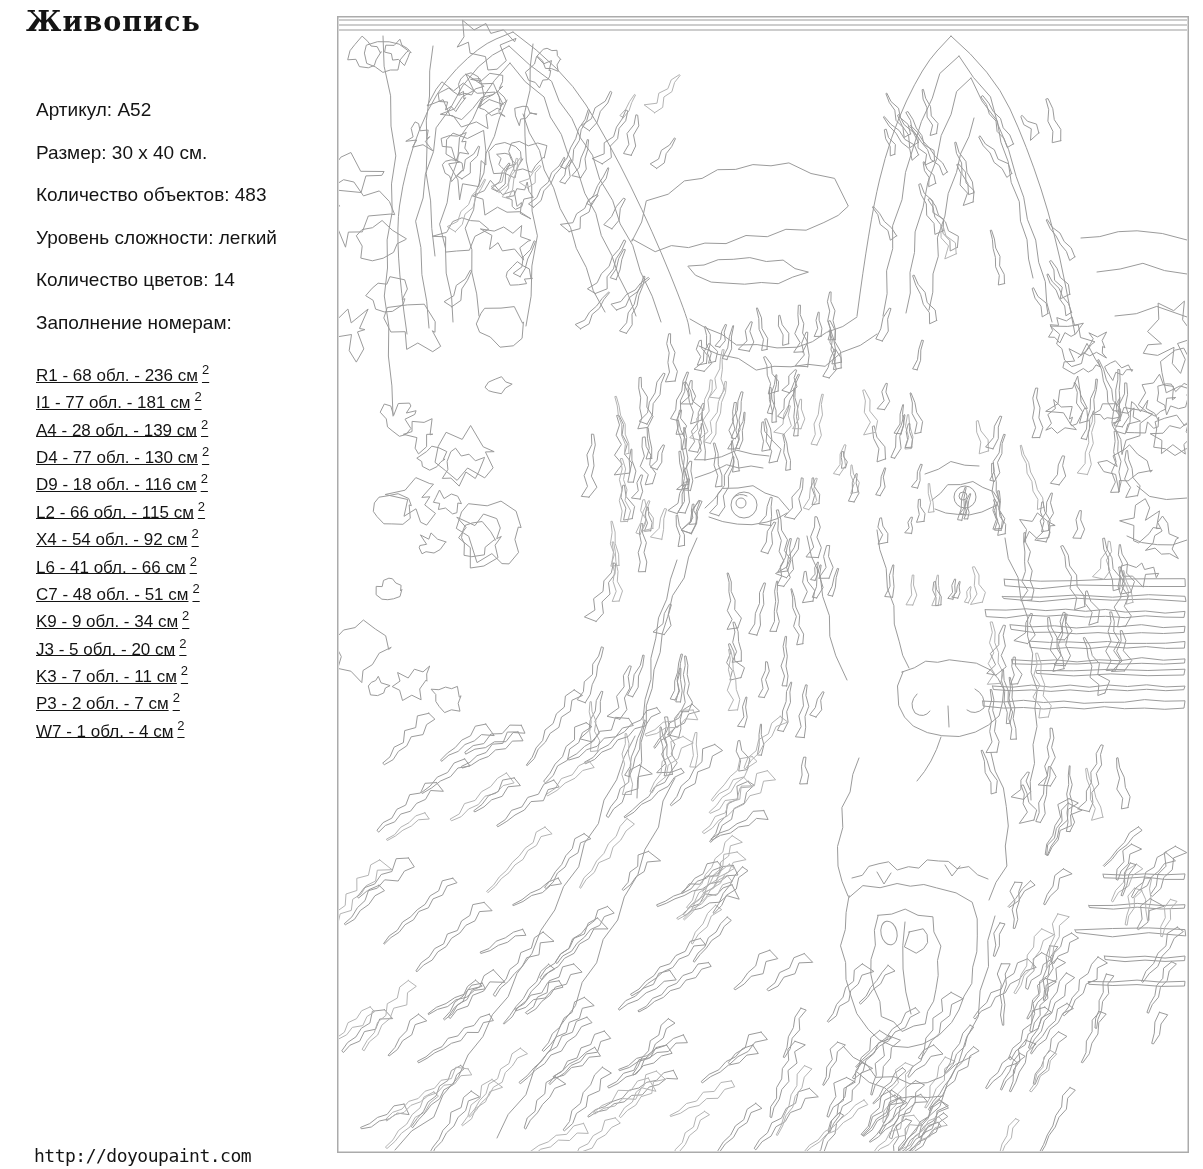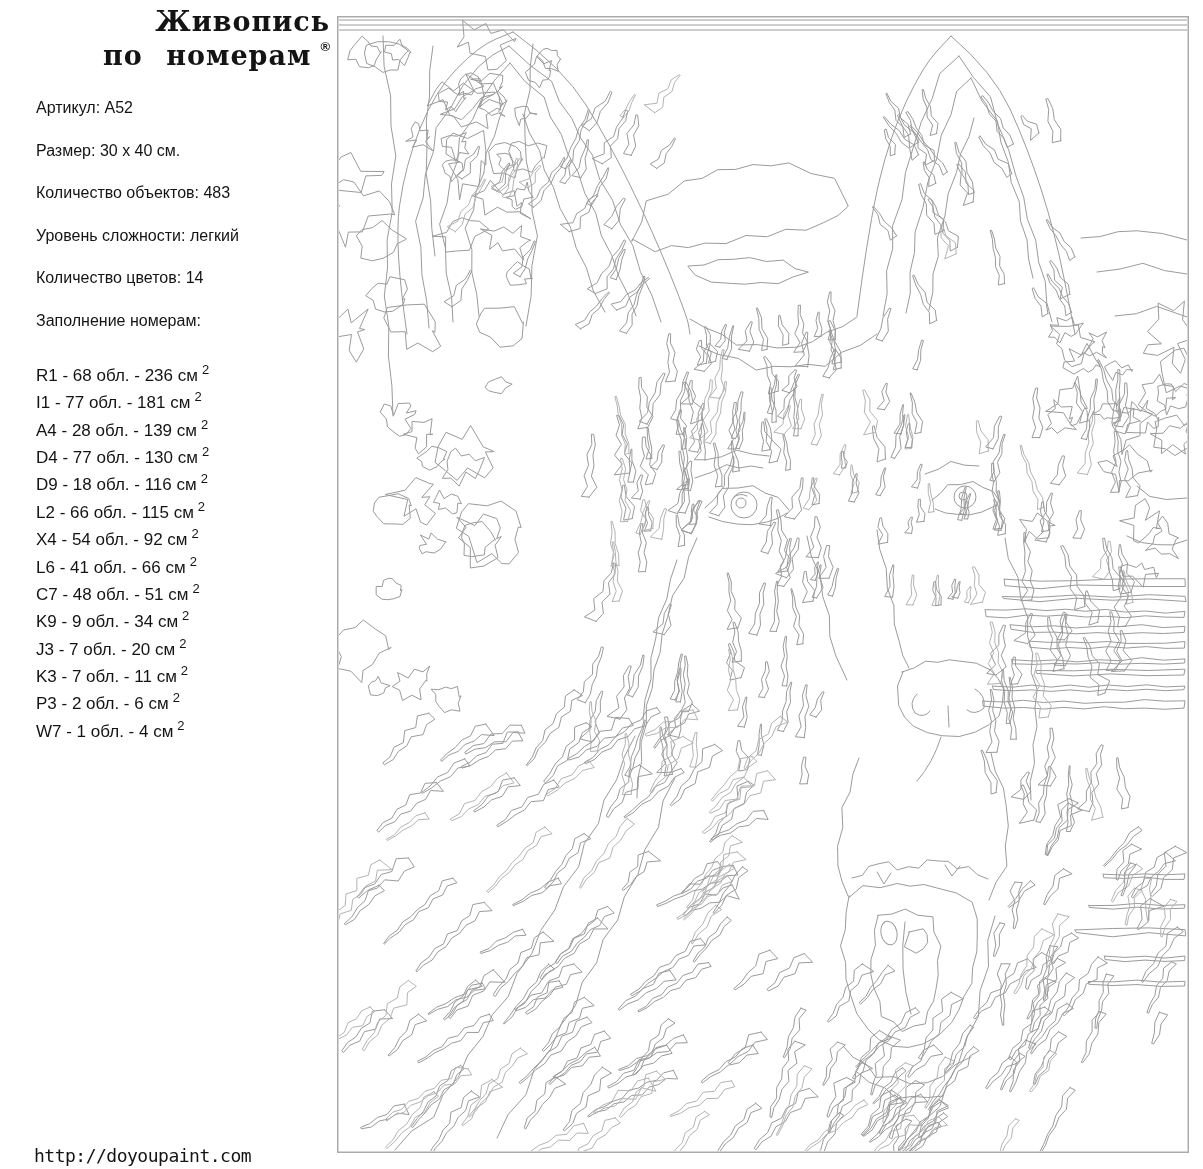--- a/index.html
+++ b/index.html
@@ -1,39 +1,38 @@
 <!DOCTYPE html>
 <html><head>
 <meta charset="utf-8">
 <style>
   html,body{margin:0;padding:0;}
   body{
     width:1203px;height:1169px;background:#ffffff;position:relative;overflow:hidden;
     font-family:"Liberation Sans",sans-serif;color:#141414;
   }
-  .brand{position:absolute;left:26px;top:8px;width:304px;text-align:right;
+  .brand{position:absolute;left:26px;top:8px;width:304px;text-align:left;
     font-family:"DejaVu Serif",serif;font-weight:bold;line-height:1.05;}
   .brand .l1{font-size:27px;letter-spacing:1px;}
   .brand .l2row{margin-top:4px;font-size:27px;letter-spacing:1px;word-spacing:13px;}
   .regmark{font-family:"Liberation Sans",sans-serif;font-size:13px;vertical-align:14px;margin-left:9px;letter-spacing:0;}
-  .info{position:absolute;left:36px;top:99px;font-size:16px;}
+  .info{position:absolute;left:36px;top:99px;font-size:19px;}
   .info p{margin:0 0 24.5px 0;height:18px;white-space:nowrap;}
   .fills{position:absolute;left:36px;top:359px;font-size:17px;line-height:21.7px;}
-  .fill-row{white-space:nowrap;}
+  .fill-row{white-space:nowrap;text-decoration:underline;}
   .fill-row sup{font-size:13px;margin-left:4px;}
   .site-url{position:absolute;left:34px;top:1130px;font-size:18px;
     font-family:"DejaVu Sans Mono",monospace;letter-spacing:-0.5px;margin-top:15px;}
   #art{position:absolute;left:337px;top:16px;}
 </style>
 </head>
 <body>
 
 <div class="brand">
   <div class="l1">Живопись</div>
-  <div class="l2row"><span>по номерам</span><span class="regmark">®</span></div>
 </div>
 
 <div class="info">
   <p>Артикул: A52</p>
   <p>Размер: 30 x 40 см.</p>
   <p>Количество объектов: 483</p>
   <p>Уровень сложности: легкий</p>
   <p>Количество цветов: 14</p>
   <p>Заполнение номерам:</p>
 </div>
@@ -42,23 +41,23 @@
     <div class="fill-row"><span>R1 - 68 обл. - 236 см</span><sup>2</sup></div>
     <div class="fill-row"><span>I1 - 77 обл. - 181 см</span><sup>2</sup></div>
     <div class="fill-row"><span>A4 - 28 обл. - 139 см</span><sup>2</sup></div>
     <div class="fill-row"><span>D4 - 77 обл. - 130 см</span><sup>2</sup></div>
     <div class="fill-row"><span>D9 - 18 обл. - 116 см</span><sup>2</sup></div>
     <div class="fill-row"><span>L2 - 66 обл. - 115 см</span><sup>2</sup></div>
     <div class="fill-row"><span>X4 - 54 обл. - 92 см</span><sup>2</sup></div>
     <div class="fill-row"><span>L6 - 41 обл. - 66 см</span><sup>2</sup></div>
     <div class="fill-row"><span>C7 - 48 обл. - 51 см</span><sup>2</sup></div>
     <div class="fill-row"><span>K9 - 9 обл. - 34 см</span><sup>2</sup></div>
-    <div class="fill-row"><span>J3 - 7 обл. - 20 см</span><sup>2</sup></div>
+    <div class="fill-row"><span>J3 - 5 обл. - 20 см</span><sup>2</sup></div>
     <div class="fill-row"><span>K3 - 7 обл. - 11 см</span><sup>2</sup></div>
-    <div class="fill-row"><span>P3 - 2 обл. - 6 см</span><sup>2</sup></div>
+    <div class="fill-row"><span>P3 - 2 обл. - 7 см</span><sup>2</sup></div>
     <div class="fill-row"><span>W7 - 1 обл. - 4 см</span><sup>2</sup></div>
   </div>
 
 <div class="site-url">http://doyoupaint.com</div>
 
 <svg id="art" width="852" height="1137" viewBox="0 0 852 1137" xmlns="http://www.w3.org/2000/svg">
     <defs>
       <clipPath id="frameClip">
         <rect x="2" y="2" width="848" height="1133"></rect>
       </clipPath>

